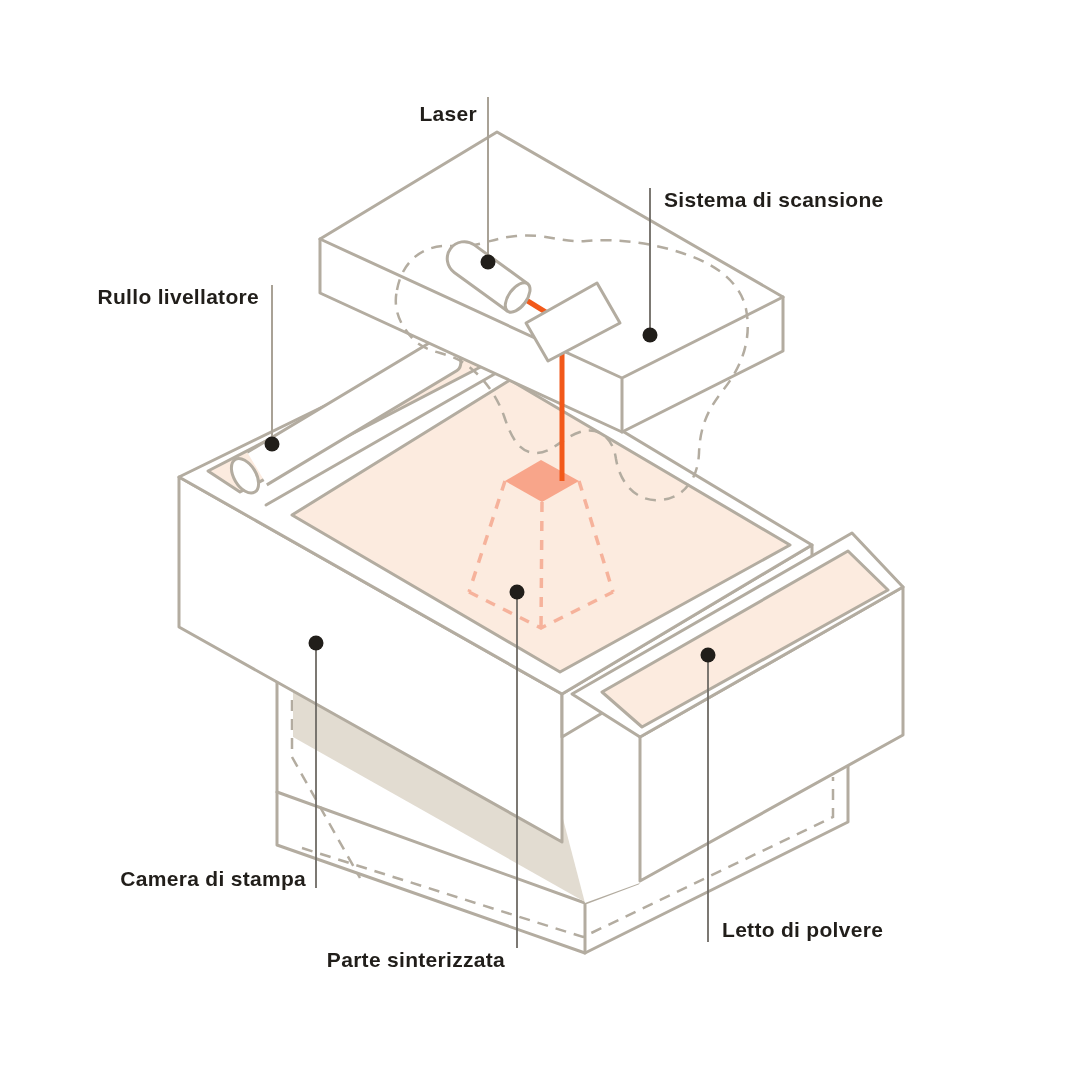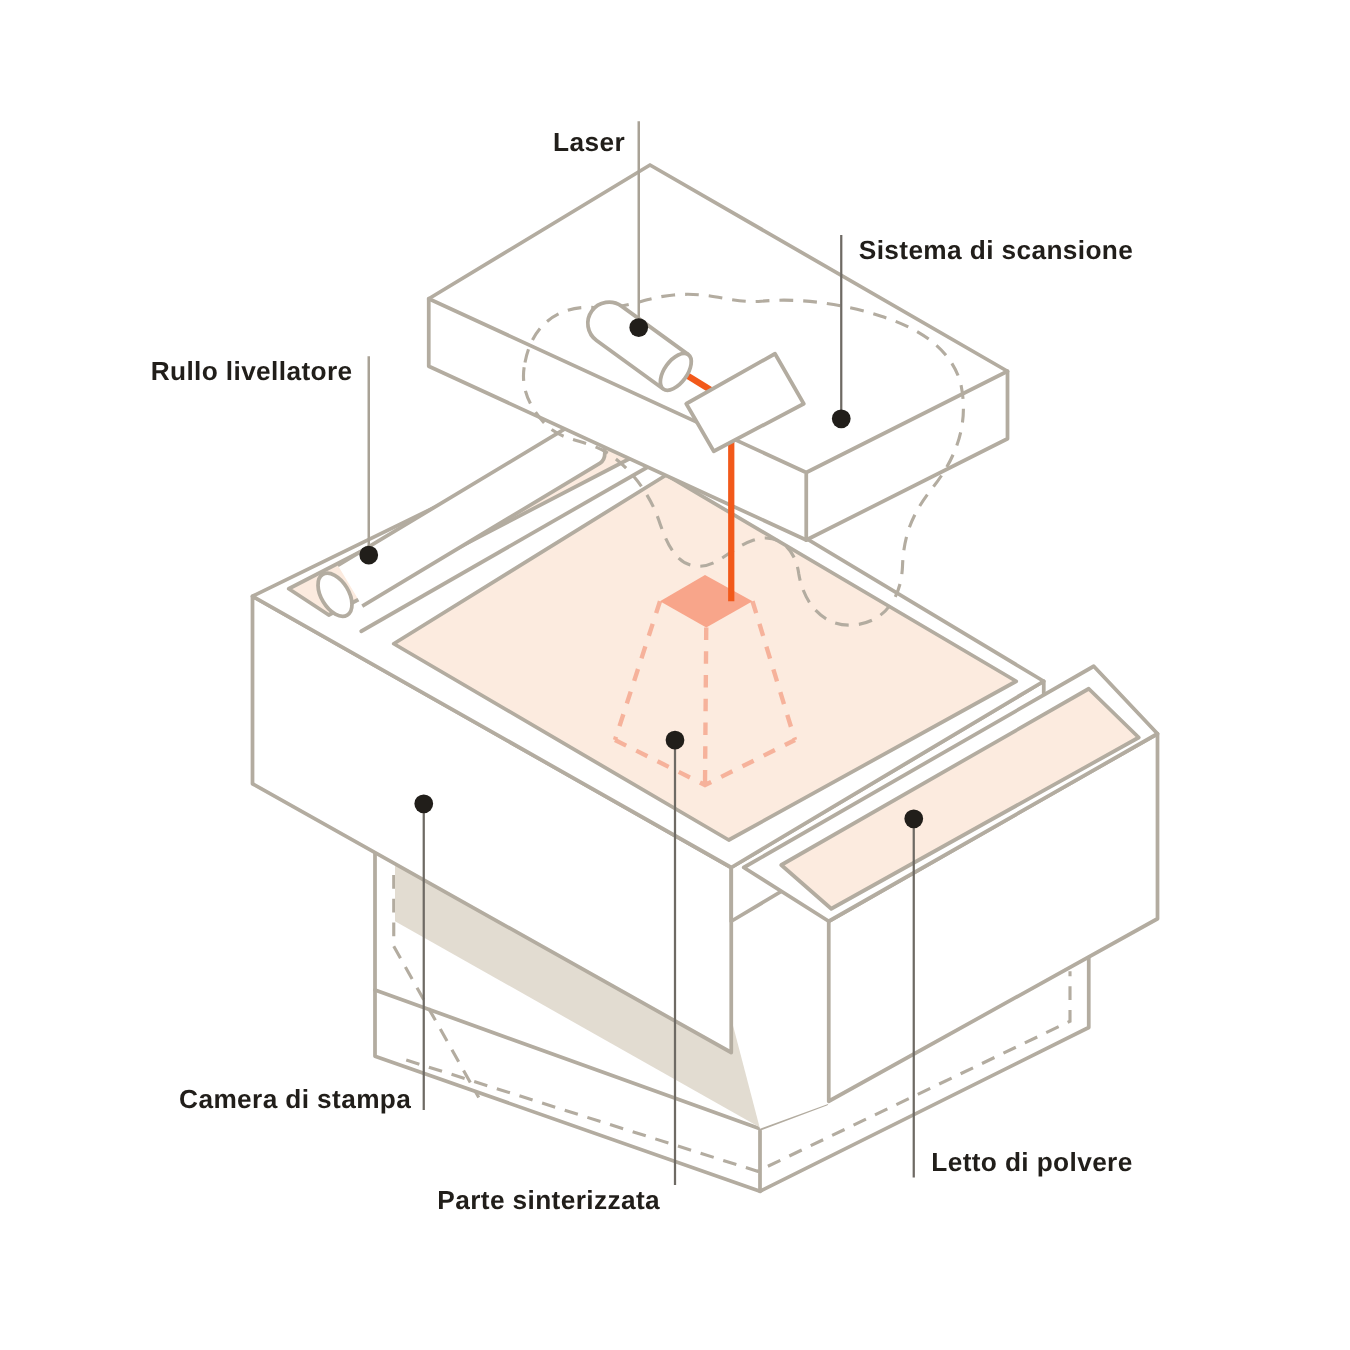--- a/index.html
+++ b/index.html
@@ -1,17 +1,17 @@
 <!DOCTYPE html>
 <html style="--background: #ffffff; --line: #b3aca0; --ink: #211e1a; --powder: #fcebdf; --wall: #e2dcd1; --sinter_fill: #f8a58a; --sinter_dash: #f6b29b; --beam: #f2591a; --leader_light: #a9a296; --leader_dark: #6e6a64;"><head>
 <meta charset="utf-8">
 <style>
   html,body{margin:0;padding:0;background:#ffffff;}
   .stage{position:relative;width:980px;height:1080px;background:var(--background,#fff);
-         font-family:"Liberation Sans",sans-serif;overflow:hidden;padding-left:23px;}
+         font-family:"Liberation Sans",sans-serif;overflow:hidden;}
   svg{display:block;}
   .ln      {fill:none;stroke:var(--line);stroke-width:3;stroke-linejoin:round;stroke-linecap:round;}
   .face    {fill:#ffffff;stroke:var(--line);stroke-width:3;stroke-linejoin:round;}
   .face-nostroke{fill:#ffffff;stroke:none;}
   .powder  {fill:var(--powder);stroke:var(--line);stroke-width:3;stroke-linejoin:round;}
   .wall    {fill:var(--wall);stroke:none;}
   .hidden-edge{fill:none;stroke:var(--line);stroke-width:2.5;stroke-dasharray:11 8;stroke-linecap:butt;}
   .scan-blob {fill:none;stroke:var(--line);stroke-width:2.5;stroke-dasharray:11 8;}
   .sinter-dash{fill:none;stroke:var(--sinter_dash);stroke-width:3.5;stroke-dasharray:10 9;stroke-linecap:butt;}
   .sinter-top{fill:var(--sinter_fill);stroke:none;}

